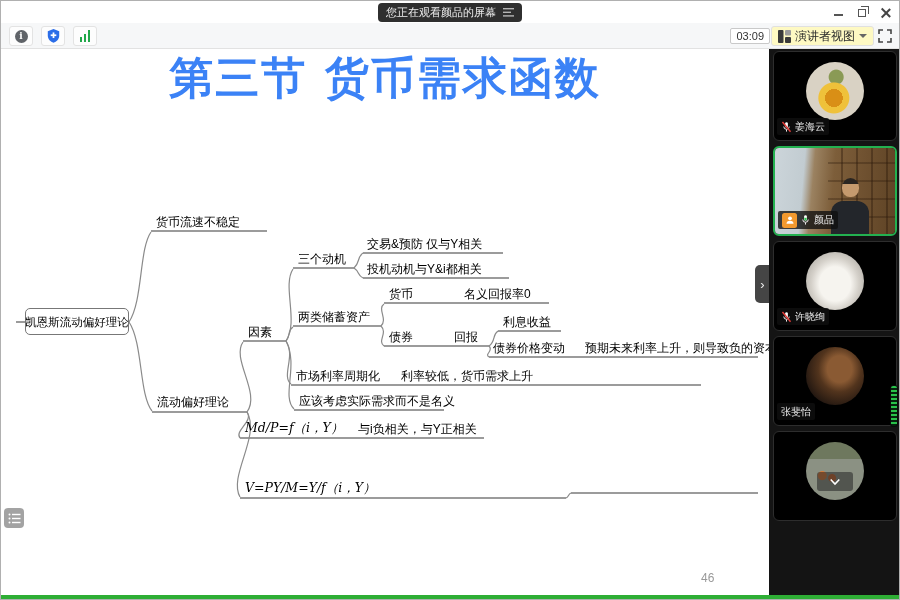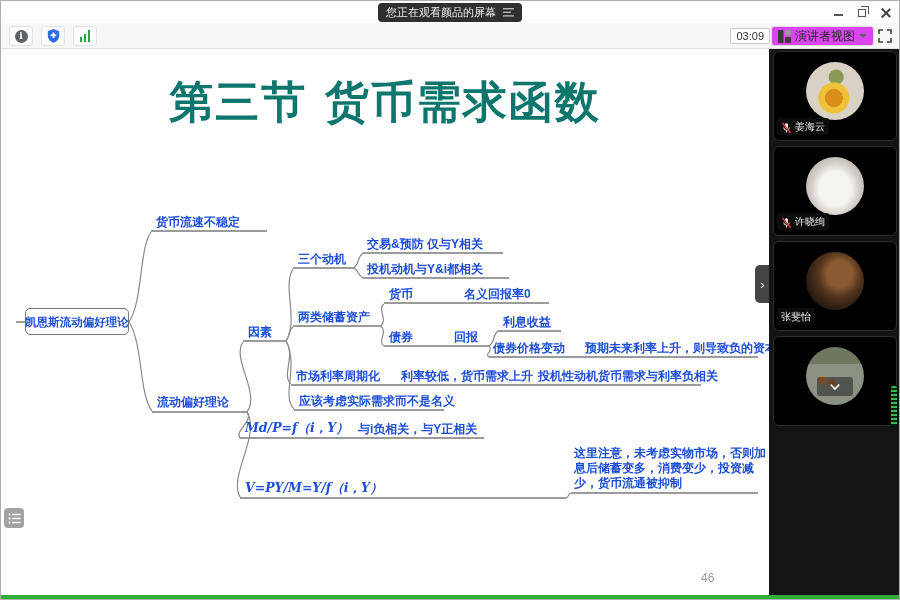--- a/index.html
+++ b/index.html
@@ -21,45 +21,45 @@
 
   
   .toolbar { position:absolute; left:0; top:22px; width:100%; height:26px; background:#f6f7f8; border-bottom:1px solid #e2e2e2; }
   .tb-left { position:absolute; left:8px; top:3px; display:flex; gap:8px; }
   .tb-btn { width:24px; height:20px; background:#fdfdfd; border:1px solid #e3e3e3; border-radius:3px; display:flex; align-items:center; justify-content:center; }
   .info-circle { width:13px; height:13px; border-radius:50%; background:#5f6368; color:#fff; font-size:9px; font-weight:bold; display:flex; align-items:center; justify-content:center; font-family:"DejaVu Serif",serif; }
   .bars { display:flex; align-items:flex-end; gap:1.5px; height:12px; }
   .bars i { display:block; width:2.5px; background:#21a84a; }
   .tb-right { position:absolute; right:4px; top:3px; display:flex; gap:1px; align-items:center; }
   .timer { border:1px solid #c9c9c9; border-radius:2px; font-size:11px; color:#333; padding:1px 5px; background:#fff; }
-  .view-btn { display:flex; align-items:center; gap:4px; border:1px solid #e0e0e0; background:#d946ef; border-radius:3px; height:20px; padding:0 6px;font-family:Liberation Mono, monospace; }
+  .view-btn { display:flex; align-items:center; gap:4px; border:1px solid #e0e0e0; background:#fef9c3; border-radius:3px; height:20px; padding:0 6px;font-family:Liberation Mono, monospace; }
   .view-btn .lbl { font-size:12px; color:#2b2b2b; white-space:nowrap; }
   .caret { width:0; height:0; border-left:4px solid transparent; border-right:4px solid transparent; border-top:4px solid #666; }
   .fs-btn { width:20px; height:20px; display:flex; align-items:center; justify-content:center; }
 
   
   .content { position:absolute; left:0; top:48px; width:768px; height:552px; background:#fff; }
-  .slide-title { position:absolute; left:0; top:24px; width:768px; text-align:center; font-size:44px; font-weight:bold; color:#0f766e; letter-spacing:2px; font-family:"DejaVu Sans","Liberation Sans",sans-serif; }
+  .slide-title { position:absolute; left:0; top:0; width:768px; text-align:center; font-size:44px; font-weight:bold; color:#3b82f6; letter-spacing:2px; font-family:"DejaVu Sans","Liberation Sans",sans-serif; }
   .page-num { position:absolute; left:700px; top:522px; font-size:12px; color:#999; }
   .outline-btn { position:absolute; left:3px; top:459px; width:20px; height:20px; background:#a3a3a3; border-radius:4px; display:flex; align-items:center; justify-content:center; }
 
   svg.mm-lines { position:absolute; left:0; top:0; width:768px; height:552px; }
 
-  .mm { position:absolute; font-size:12px; font-weight:bold; color:#1d4ed8; white-space:nowrap; line-height:14px; }
+  .mm { position:absolute; font-size:12px; font-weight:normal; color:#000000; white-space:nowrap; line-height:14px; }
   .mm-italic { font-style:italic; font-family:"DejaVu Serif","Liberation Serif",serif; font-size:12.5px; }
   .mm-note { white-space:normal; width:192px; line-height:15px; }
   .mm-root { left:24px; top:259px; width:104px; height:27px; border:1.4px solid #777; border-radius:5px; background:#fff; display:flex; align-items:center; justify-content:center; font-size:11.5px; }
 
   
   .sidebar { position:absolute; left:768px; top:48px; width:132px; height:552px; background:#141414; overflow:hidden; }
   .tiles { padding:2px 4px; display:flex; flex-direction:column; gap:5px; }
   .tile { position:relative; width:124px; height:90px; background:#000; border:1px solid #2d2d2d; border-radius:6px; overflow:hidden; flex:none; }
   .tile.active { border:2px solid #23b150; }
   .avatar { position:absolute; left:50%; top:10px; transform:translateX(-50%); width:58px; height:58px; border-radius:50%; }
-  .namebar { position:absolute; left:3px; bottom:5px; display:flex; align-items:flex-end; gap:3px; background:rgba(15,15,15,.78); border-radius:2px; padding:1.5px 4px; }
+  .namebar { position:absolute; left:3px; bottom:5px; display:flex; align-items:center; gap:3px; background:rgba(15,15,15,.78); border-radius:2px; padding:1.5px 4px; }
   .namebar .nm { color:#ececec; font-size:10px; white-space:nowrap; }
   .share-badge { width:15px; height:15px; background:#f2992e; border-radius:2.5px; display:flex; align-items:center; justify-content:center; }
 
   .video-bg { position:absolute; inset:0; background:linear-gradient(95deg,#ccd5da 0%,#c2ccd1 24%,#9b8261 32%,#7d5e3a 48%,#6f5130 72%,#5e4325 100%); }
   .shelves { position:absolute; right:0; top:0; width:56%; height:100%; background:repeating-linear-gradient(90deg,transparent 0 13px,rgba(40,22,8,.38) 13px 15px),repeating-linear-gradient(0deg,transparent 0 16px,rgba(40,22,8,.3) 16px 18px); }
   .p-head { position:absolute; left:56%; top:35%; width:17px; height:19px; border-radius:50% 50% 46% 46%; background:linear-gradient(#2a2521 0 32%,#c59a6e 32%); }
   .p-body { position:absolute; left:47%; top:62%; width:38px; height:34px; background:#23262b; border-radius:12px 12px 0 0; }
 
   .av-sunflower { background:radial-gradient(circle at 48% 62%, #d98f16 0 9px, #efc13a 9px 15px, transparent 16px),radial-gradient(circle at 52% 26%, #8a9a55 0 7px, transparent 8px),#d9d2c4; }
   .av-darkhair  { background:radial-gradient(ellipse at 58% 38%, #8a5a33 0 26%, #52341d 45%, #241811 75%, #14100c 100%); }
@@ -187,27 +187,25 @@
     <div class="mm" style="left:297px;top:261px">两类储蓄资产</div>
     <div class="mm" style="left:388px;top:238px">货币</div>
     <div class="mm" style="left:463px;top:238px">名义回报率0</div>
     <div class="mm" style="left:388px;top:281px">债券</div>
     <div class="mm" style="left:453px;top:281px">回报</div>
     <div class="mm" style="left:502px;top:266px">利息收益</div>
     <div class="mm" style="left:492px;top:292px">债券价格变动</div>
     <div class="mm" style="left:584px;top:292px">预期未来利率上升，则导致负的资本收益</div>
     <div class="mm" style="left:295px;top:320px">市场利率周期化</div>
     <div class="mm" style="left:400px;top:320px">利率较低，货币需求上升</div>
-    <div class="mm" style="left:537px;top:320px">投机性动机货币需求与利率负相关</div>
     <div class="mm" style="left:298px;top:345px">应该考虑实际需求而不是名义</div>
     <div class="mm" style="left:156px;top:346px">流动偏好理论</div>
     <div class="mm mm-italic" style="left:244px;top:372px">Md/P=f（i，Y）</div>
     <div class="mm" style="left:357px;top:373px">与i负相关，与Y正相关</div>
     <div class="mm mm-italic" style="left:244px;top:432px">V=PY/M=Y/f（i，Y）</div>
-    <div class="mm mm-note" style="left:573px;top:397px">这里注意，未考虑实物市场，否则加息后储蓄变多，消费变少，投资减少，货币流通被抑制</div>
 
     <div class="page-num">46</div>
     <div class="outline-btn">
       <svg width="13" height="11" viewBox="0 0 13 11">
         <circle cx="1.5" cy="1.5" r="1" fill="#fff"></circle>
           <circle cx="1.5" cy="5.5" r="1" fill="#fff"></circle>
           <circle cx="1.5" cy="9.5" r="1" fill="#fff"></circle>
         <rect x="4" y="0.8" width="8.5" height="1.4" fill="#fff"></rect>
           <rect x="4" y="4.8" width="8.5" height="1.4" fill="#fff"></rect>
           <rect x="4" y="8.8" width="8.5" height="1.4" fill="#fff"></rect>
@@ -227,20 +225,42 @@
           <svg width="11" height="12" viewBox="0 0 12 12">
             <rect x="4.5" y="0.8" width="3" height="6" rx="1.5" fill="#fff"></rect>
             <path d="M3,5.5 a3,3 0 0 0 6,0" stroke="#fff" stroke-width="1" fill="none"></path>
             <line x1="6" y1="8.8" x2="6" y2="11" stroke="#fff" stroke-width="1"></line>
             <line x1="1.6" y1="0.6" x2="10.4" y2="11.2" stroke="#e23c39" stroke-width="1.6"></line>
           </svg>
           <span class="nm">姜海云</span>
         </div>
       </div>
 
+      <div class="tile active">
+        <div class="video-bg">
+          <div class="shelves"></div>
+          <div class="p-body"></div>
+          <div class="p-head"></div>
+        </div>
+        <div class="namebar">
+          <div class="share-badge">
+            <svg width="10" height="10" viewBox="0 0 12 12">
+              <circle cx="6" cy="4" r="2.3" fill="#fff"></circle>
+                <path d="M1.8,10.5 a4.2,3.6 0 0 1 8.4,0 z" fill="#fff"></path>
+            </svg>
+          </div>
+          <svg width="11" height="12" viewBox="0 0 12 12">
+            <rect x="4.5" y="0.8" width="3" height="6" rx="1.5" fill="#fff"></rect>
+            <rect x="4.8" y="3.6" width="2.4" height="2.8" fill="#2bc84e"></rect>
+            <path d="M3,5.5 a3,3 0 0 0 6,0" stroke="#fff" stroke-width="1" fill="none"></path>
+            <line x1="6" y1="8.8" x2="6" y2="11" stroke="#fff" stroke-width="1"></line>
+          </svg>
+          <span class="nm">颜品</span>
+        </div>
+      </div>
 
       <div class="tile">
         <div class="avatar av-cat"></div>
         <div class="namebar">
           <svg width="11" height="12" viewBox="0 0 12 12">
             <rect x="4.5" y="0.8" width="3" height="6" rx="1.5" fill="#fff"></rect>
             <path d="M3,5.5 a3,3 0 0 0 6,0" stroke="#fff" stroke-width="1" fill="none"></path>
             <line x1="6" y1="8.8" x2="6" y2="11" stroke="#fff" stroke-width="1"></line>
             <line x1="1.6" y1="0.6" x2="10.4" y2="11.2" stroke="#e23c39" stroke-width="1.6"></line>
           </svg>

